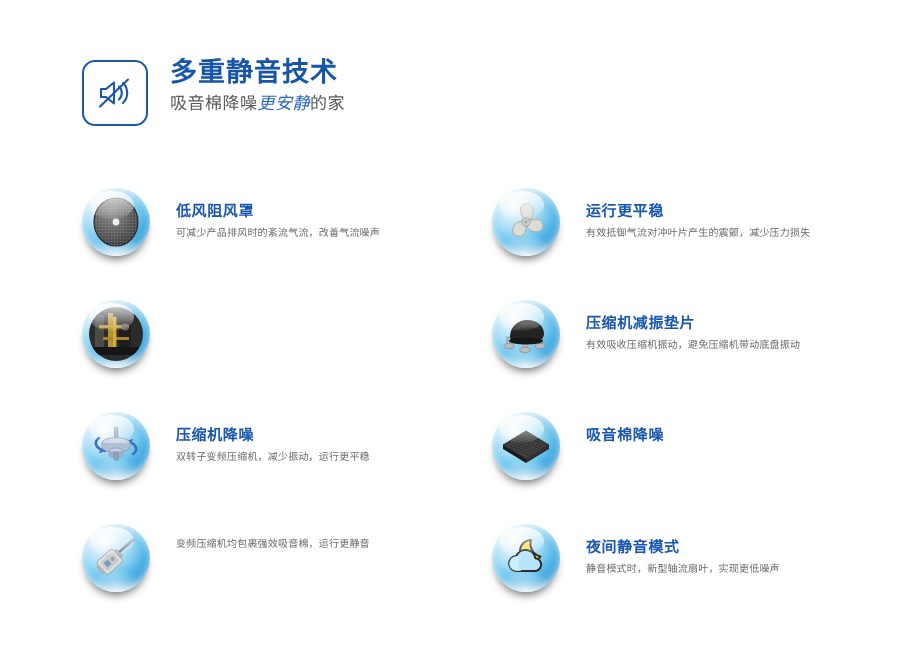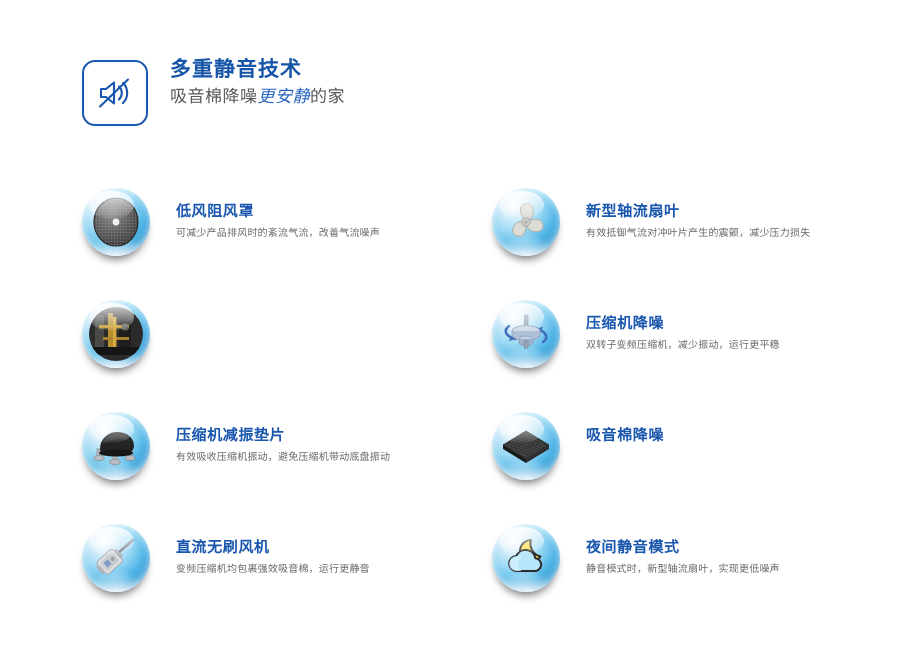--- a/index.html
+++ b/index.html
@@ -37,21 +37,21 @@
     flex: 0 0 auto;
     margin-top: 3px;
   }
   .header-badge svg { display: block; }
   .header-text {
     margin-left: 22px;
     display: flex;
     flex-direction: column;
   }
   .header-title {
-    font-size: 21px;
+    font-size: 27px;
     font-weight: bold;
     color: #1655a8;
     letter-spacing: 1px;
     line-height: 1.15;
     margin: 0 16px 6px 0;
     white-space: nowrap;
   }
   .header-sub {
     font-size: 17px;
     color: #58595b;
@@ -195,63 +195,40 @@
             <path d="M26 26 C20 18 18 11 24 8 c7 -3 12 6 8 13 -2 3 -4 4 -6 5 z"></path>
             <path d="M26 26 C34 22 42 22 43 29 c1 7 -9 9 -14 4 -2 -2 -3 -4 -3 -7 z"></path>
             <path d="M26 26 C27 35 24 42 17 40 c-7 -2 -5 -12 2 -14 3 -1 5 0 7 0 z"></path>
           </g>
           <circle cx="26" cy="26" r="4.2" fill="#cfcfc9" stroke="#a2a29b" stroke-width="0.9"></circle>
           <circle cx="26" cy="26" r="1.5" fill="#a9a9a2"></circle>
         </svg>
       </div>
     </div>
     <div class="feat-text">
-      <div class="feat-title">新型轴流扇叶</div>
+      <div class="feat-title">运行更平稳</div>
       <div class="feat-desc">有效抵御气流对冲叶片产生的震颤，减少压力损失</div>
     </div>
   </div>
 
   <div class="feature">
     <div class="orb">
       <div class="orb-inner">
         <svg width="54" height="54" viewBox="0 0 54 54">
           <rect x="0" y="0" width="54" height="54" fill="#2b2b2b"></rect>
           <rect x="6" y="8" width="9" height="40" fill="#4a4a46"></rect>
           <rect x="30" y="14" width="12" height="34" rx="3" fill="#1e1e1e"></rect>
           <rect x="19" y="6" width="5" height="42" fill="#b8912f"></rect>
           <rect x="10" y="18" width="30" height="3.4" fill="#c79c36"></rect>
           <rect x="14" y="30" width="26" height="3" fill="#a8832b"></rect>
           <rect x="24" y="10" width="3.4" height="34" fill="#d3a83f"></rect>
           <circle cx="36" cy="20" r="3.6" fill="#6e6e66"></circle>
           <rect x="2" y="40" width="50" height="8" fill="#151515"></rect>
         </svg>
       </div>
-    </div>
-  </div>
-
-  <div class="feature">
-    <div class="orb">
-      <div class="orb-inner">
-        <svg width="52" height="52" viewBox="0 0 52 52">
-          <path d="M9 18 a18 9 0 0 0 6 13" fill="none" stroke="#3f6fba" stroke-width="2.6" stroke-linecap="round"></path>
-          <path d="M13 32 l-4.5 1.2 l2.6 -4 z" fill="#3f6fba"></path>
-          <path d="M43 34 a18 9 0 0 0 -6 -13" fill="none" stroke="#3f6fba" stroke-width="2.6" stroke-linecap="round"></path>
-          <path d="M39 20 l4.5 -1.2 l-2.6 4 z" fill="#3f6fba"></path>
-          <rect x="24.4" y="7" width="3.6" height="14" fill="#9aa7bb" stroke="#76839a" stroke-width="0.7"></rect>
-          <ellipse cx="26" cy="23" rx="14" ry="5.4" fill="#cfd9e8" stroke="#8fa0b8" stroke-width="0.9"></ellipse>
-          <path d="M12 23 v4 a14 5.4 0 0 0 28 0 v-4" fill="#aebfd6" stroke="#8fa0b8" stroke-width="0.9"></path>
-          <ellipse cx="26" cy="31" rx="7" ry="3" fill="#c4d2e5" stroke="#8fa0b8" stroke-width="0.8"></ellipse>
-          <path d="M19 31 v4 a7 3 0 0 0 14 0 v-4" fill="#9db0cb" stroke="#8fa0b8" stroke-width="0.8"></path>
-          <rect x="24.4" y="33" width="3.6" height="7" fill="#9aa7bb" stroke="#76839a" stroke-width="0.7"></rect>
-        </svg>
-      </div>
-    </div>
-    <div class="feat-text">
-      <div class="feat-title">压缩机降噪</div>
-      <div class="feat-desc">双转子变频压缩机，减少振动，运行更平稳</div>
     </div>
   </div>
 
   <div class="feature">
     <div class="orb">
       <div class="orb-inner">
         <svg width="54" height="54" viewBox="0 0 54 54">
           <g fill="#b9bcc0" stroke="#8c9097" stroke-width="0.8">
             <rect x="8" y="30" width="4" height="8"></rect>
             <ellipse cx="10" cy="39" rx="5" ry="2.6"></ellipse>
@@ -268,20 +245,43 @@
     </div>
     <div class="feat-text">
       <div class="feat-title">压缩机减振垫片</div>
       <div class="feat-desc">有效吸收压缩机振动，避免压缩机带动底盘振动</div>
     </div>
   </div>
 
   <div class="feature">
     <div class="orb">
       <div class="orb-inner">
+        <svg width="52" height="52" viewBox="0 0 52 52">
+          <path d="M9 18 a18 9 0 0 0 6 13" fill="none" stroke="#3f6fba" stroke-width="2.6" stroke-linecap="round"></path>
+          <path d="M13 32 l-4.5 1.2 l2.6 -4 z" fill="#3f6fba"></path>
+          <path d="M43 34 a18 9 0 0 0 -6 -13" fill="none" stroke="#3f6fba" stroke-width="2.6" stroke-linecap="round"></path>
+          <path d="M39 20 l4.5 -1.2 l-2.6 4 z" fill="#3f6fba"></path>
+          <rect x="24.4" y="7" width="3.6" height="14" fill="#9aa7bb" stroke="#76839a" stroke-width="0.7"></rect>
+          <ellipse cx="26" cy="23" rx="14" ry="5.4" fill="#cfd9e8" stroke="#8fa0b8" stroke-width="0.9"></ellipse>
+          <path d="M12 23 v4 a14 5.4 0 0 0 28 0 v-4" fill="#aebfd6" stroke="#8fa0b8" stroke-width="0.9"></path>
+          <ellipse cx="26" cy="31" rx="7" ry="3" fill="#c4d2e5" stroke="#8fa0b8" stroke-width="0.8"></ellipse>
+          <path d="M19 31 v4 a7 3 0 0 0 14 0 v-4" fill="#9db0cb" stroke="#8fa0b8" stroke-width="0.8"></path>
+          <rect x="24.4" y="33" width="3.6" height="7" fill="#9aa7bb" stroke="#76839a" stroke-width="0.7"></rect>
+        </svg>
+      </div>
+    </div>
+    <div class="feat-text">
+      <div class="feat-title">压缩机降噪</div>
+      <div class="feat-desc">双转子变频压缩机，减少振动，运行更平稳</div>
+    </div>
+  </div>
+
+  <div class="feature">
+    <div class="orb">
+      <div class="orb-inner">
         <svg width="54" height="54" viewBox="0 0 54 54">
           <defs>
             <pattern id="wedge" width="2.6" height="2.6" patternUnits="userSpaceOnUse" patternTransform="rotate(20)">
               <rect width="2.6" height="2.6" fill="#2b2b2b"></rect>
               <path d="M0 2.6 L1.3 0 L2.6 2.6 z" fill="#4d4d4d"></path>
             </pattern>
           </defs>
           <path d="M27 12 L50 26 L27 40 L4 26 z" fill="url(#wedge)" stroke="#1c1c1c" stroke-width="0.8"></path>
           <path d="M4 26 L27 40 L27 44 L4 30 z" fill="#1a1a1a"></path>
           <path d="M50 26 L27 40 L27 44 L50 30 z" fill="#2e2e2e"></path>
@@ -303,21 +303,20 @@
             <rect x="12" y="24" width="16" height="11" rx="2" fill="#c8ccd0"></rect>
             <rect x="14.5" y="26.5" width="5.5" height="6" fill="#7f9dc4"></rect>
             <circle cx="24" cy="29.5" r="2" fill="#9aa0a7"></circle>
             <rect x="6.5" y="25" width="3" height="9" rx="1.2" fill="#b5b9bd" stroke="#9fa3a8" stroke-width="0.7"></rect>
             <rect x="30.5" y="25" width="3" height="9" rx="1.2" fill="#b5b9bd" stroke="#9fa3a8" stroke-width="0.7"></rect>
           </g>
         </svg>
       </div>
     </div>
     <div class="feat-text">
-      <div class="feat-title">直流无刷风机</div>
       <div class="feat-desc">变频压缩机均包裹强效吸音棉，运行更静音</div>
     </div>
   </div>
 
   <div class="feature">
     <div class="orb">
       <div class="orb-inner">
         <svg width="50" height="50" viewBox="0 0 50 50">
           <path d="M30 7 a11 11 0 1 0 9.5 16.5 a13 13 0 0 1 -9.5 -16.5 z" fill="#ffdf4d" stroke="#2b2b2b" stroke-width="2" stroke-linejoin="round"></path>
           <path d="M16 38 a7.5 7.5 0 0 1 -0.6 -15 a10 10 0 0 1 19 2.2 a6.4 6.4 0 0 1 -1.4 12.8 z" fill="#b7e6fb" stroke="#2b2b2b" stroke-width="2" stroke-linejoin="round"></path>

